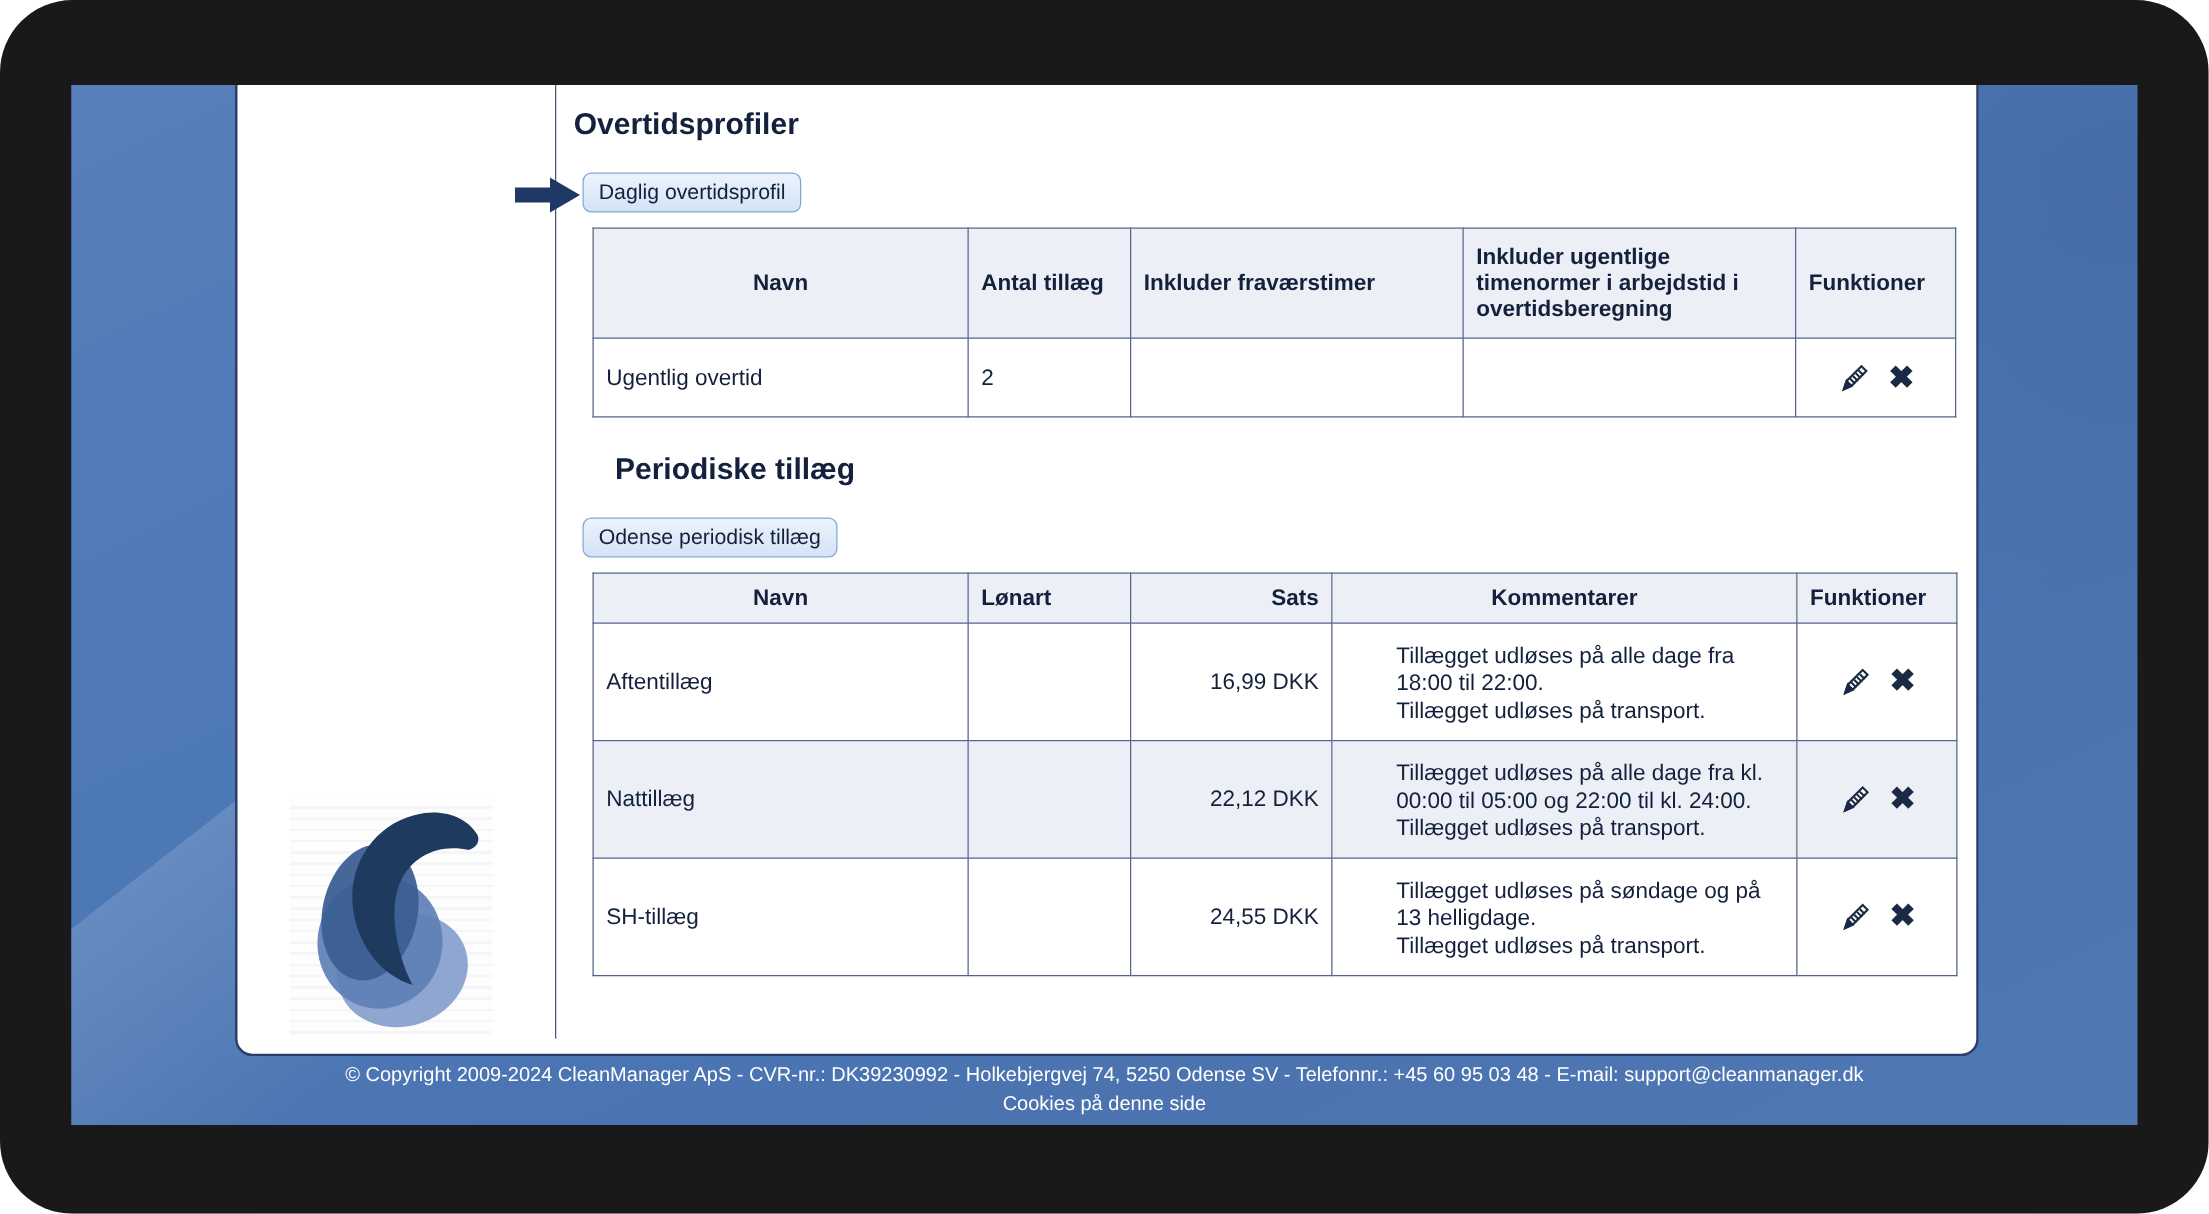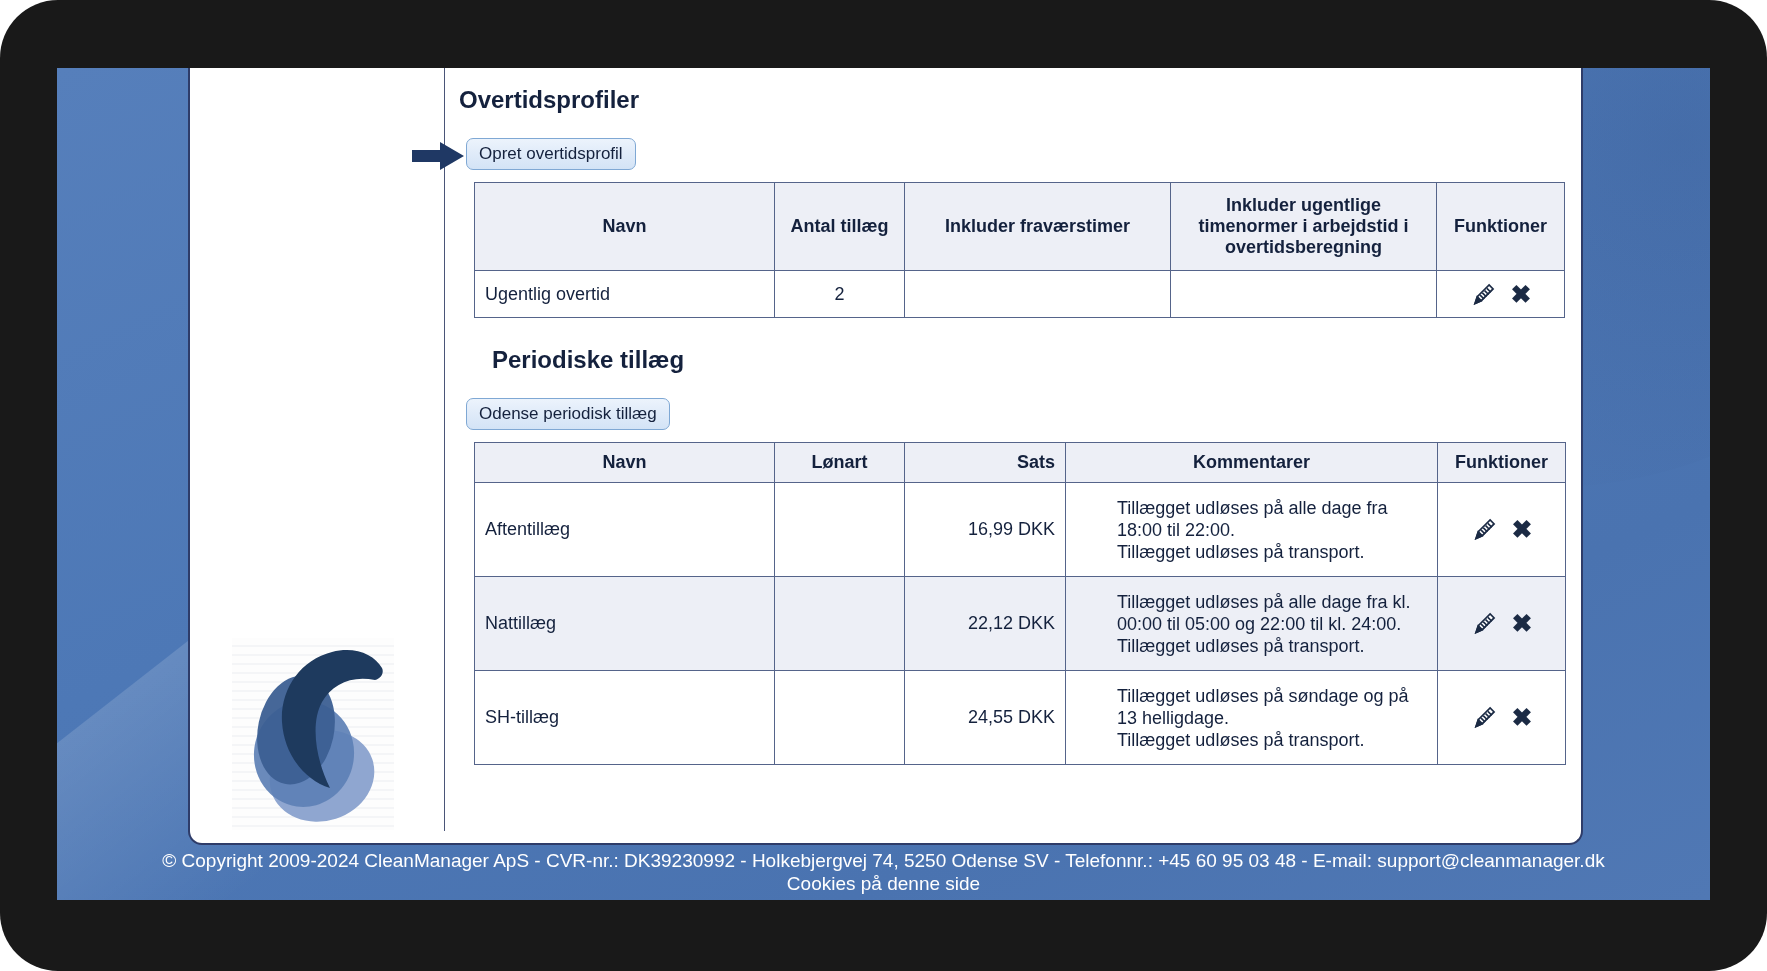--- a/index.html
+++ b/index.html
@@ -24,31 +24,31 @@
   .btn-row{position:relative;margin:0 0 10px 7px;height:34px;}
   .annotation-arrow{position:absolute;left:-54px;top:2px;}
   button.create-btn{font-size:17px;color:#14213d;font-family:"Liberation Sans",sans-serif;
         background:linear-gradient(#ecf3fc,#d3e3f6);border:1px solid #7fa8d4;border-radius:7px;
         padding:5px 12px;cursor:pointer;}
   table{border-collapse:collapse;table-layout:fixed;margin-left:15px;font-size:18px;color:#14213d;}
   th,td{border:1px solid #55648a;padding:2px 10px;overflow:hidden;}
   thead th{background:#edeff6;font-weight:bold;text-align:center;}
   tr.alt td{background:#edeff6;}
   .t1 thead tr{height:88px;}
-  .t1 tbody tr{height:47px;}
+  .t1 tbody tr{height:63px;}
   .t2 thead tr{height:40px;}
   .t2 tbody tr{height:94px;}
-  .center{text-align:center;}
+  .center{text-align:left;}
   .right{text-align:right;}
   .kom-cell div{line-height:22px;margin-left:41px;}
   .fn-icons{display:flex;justify-content:center;align-items:center;gap:14px;}
   .icon-btn{display:inline-flex;align-items:center;justify-content:center;cursor:pointer;line-height:1;}
   .del-glyph{font-size:25px;font-weight:bold;color:#1b2a44;}
   .footer{position:absolute;left:0;right:0;top:782px;text-align:center;color:#ffffff;
-          font-size:19px;line-height:21px;}
+          font-size:16px;line-height:21px;}
   .footer .cookies{color:#ffffff;text-decoration:none;display:inline-block;margin-top:2px;cursor:pointer;}
 </style>
 </head>
 <body>
 
 <div class="stage">
   <div class="frame">
     <div class="desktop">
       <div class="streak1"></div>
       <div class="streak2"></div>
@@ -69,21 +69,21 @@
         <div class="main">
 
           <h1 class="section-title">Overtidsprofiler</h1>
 
           <div class="btn-row">
             <span class="annotation-arrow">
               <svg width="52" height="32" viewBox="0 0 52 32">
                 <path d="M0,10 L28,10 L28,2 L52,16 L28,30 L28,22 L0,22 Z" fill="#1f3864"></path>
               </svg>
             </span>
-            <button class="create-btn">Opret overtidsprofil</button>
+            <button class="create-btn">Daglig overtidsprofil</button>
           </div>
 
           <table class="t1">
             <colgroup>
               <col style="width:300px">
                 <col style="width:130px">
                 <col style="width:266px">
               <col style="width:266px">
                 <col style="width:128px">
             </colgroup>

